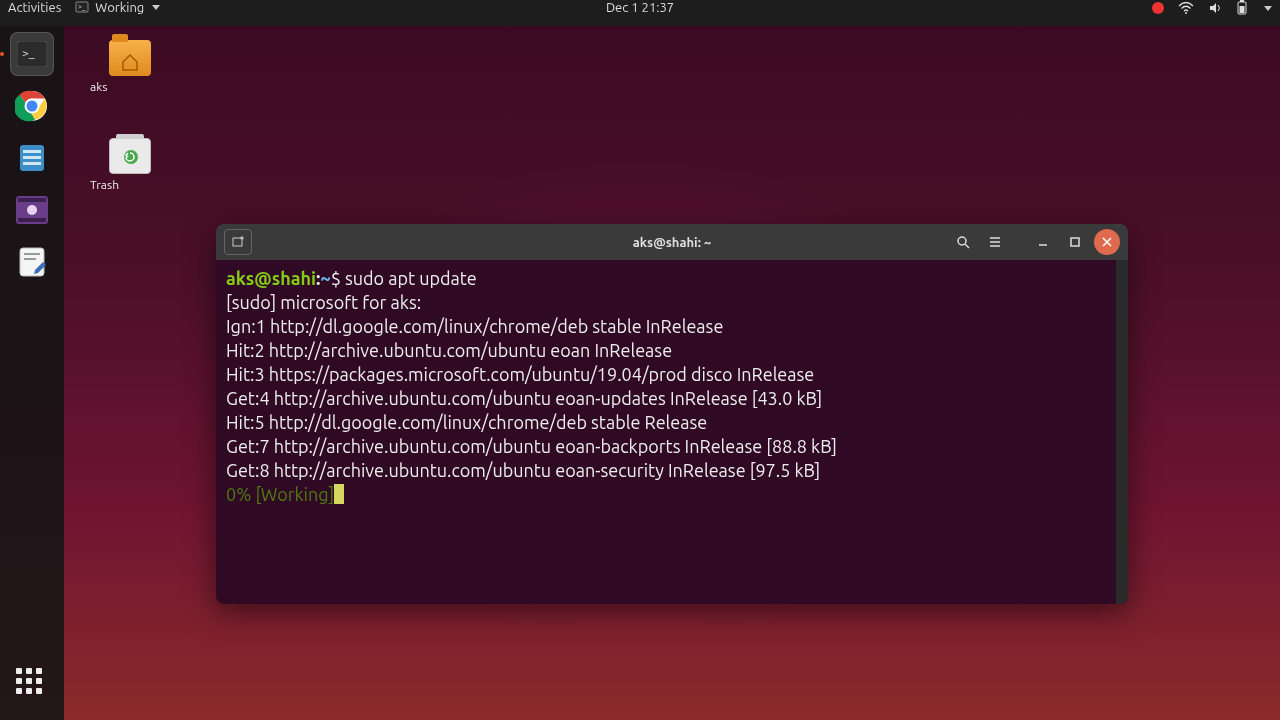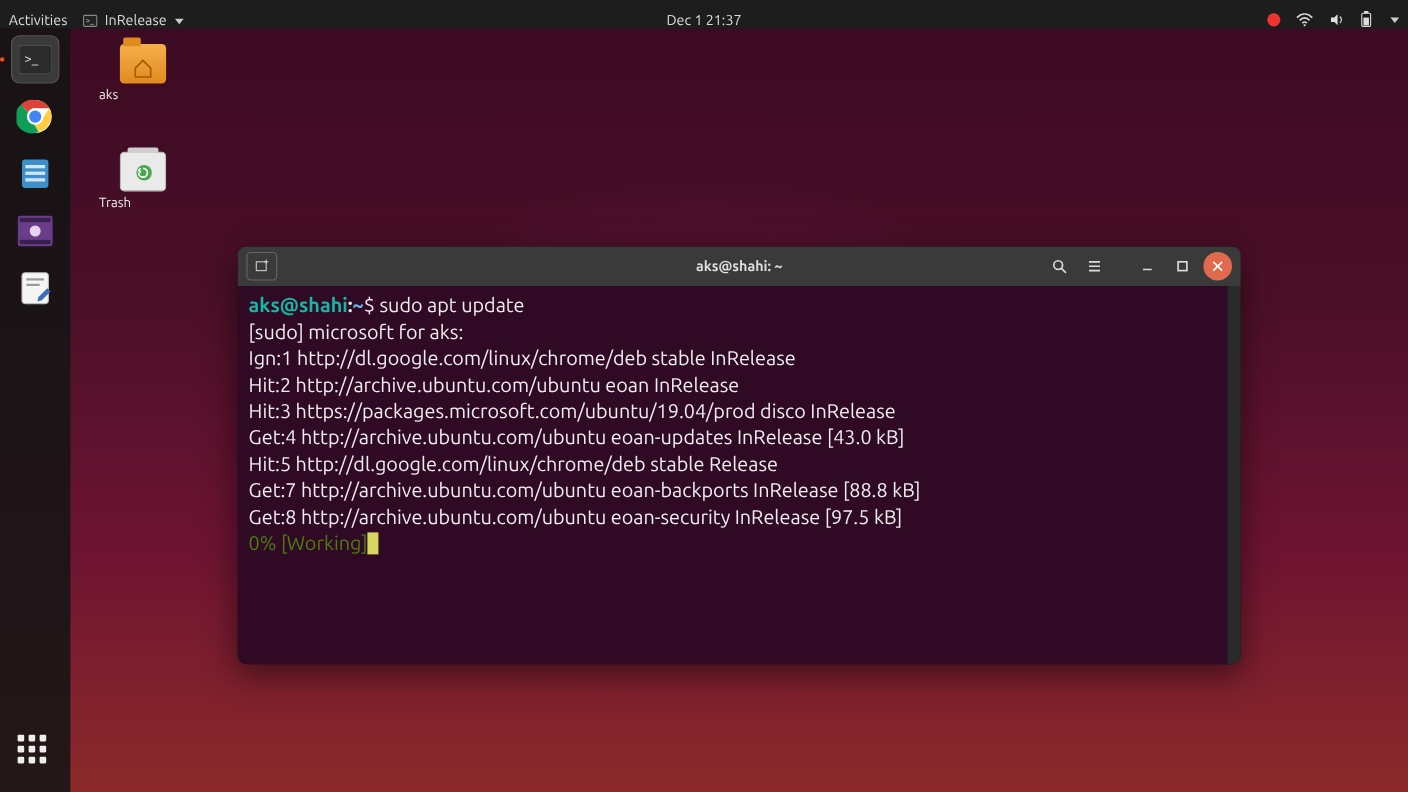--- a/index.html
+++ b/index.html
@@ -7,21 +7,21 @@
   body {
     background:
       radial-gradient(ellipse 600px 400px at 640px 400px, rgba(160,30,110,0.35), transparent 60%),
       linear-gradient(180deg,#3a0a22 0%,#4d1028 40%,#6e1432 70%,#8c2a2a 100%);
     position:relative;
   }
   
   #topbar {
     position:absolute; top:0; left:0; right:0; height:26px;
     background:#1d1d1d; color:#ddd; font-size:13px;
-    display:flex; align-items:flex-end; padding:0 8px;
+    display:flex; align-items:flex-start; padding:0 8px;
   }
   #topbar .left { display:flex; align-items:center; gap:14px; }
   #topbar .app { display:flex; align-items:center; gap:6px; }
   #topbar .center { position:absolute; left:50%; transform:translateX(-50%); }
   #topbar .right { margin-left:auto; display:flex; align-items:center; gap:14px; }
   .tri-down { display:inline-block; width:0; height:0; border-left:4px solid transparent; border-right:4px solid transparent; border-top:5px solid #ccc; margin-left:2px;}
   .rec-dot { width:12px; height:12px; border-radius:50%; background:#e33; display:inline-block;}
   
   #dock {
     position:absolute; top:26px; left:0; bottom:0; width:64px;
@@ -54,40 +54,40 @@
   #term-titlebar .title { position:absolute; left:50%; transform:translateX(-50%); font-weight:600;}
   .tb-btn { width:26px; height:26px; border-radius:50%; display:flex; align-items:center; justify-content:center;}
   .tb-close{ background:#e06a4e;}
   .tb-right { margin-left:auto; display:flex; gap:6px; align-items:center;}
   .tb-left-icon{width:28px;height:26px;border:1px solid #666;border-radius:4px;display:flex;align-items:center;justify-content:center;}
   #term-body {
     flex:1; padding:6px 10px; font-family:"Ubuntu Mono","DejaVu Sans Mono",monospace;
     font-size:18px; line-height:24px; color:#eee; white-space:pre; overflow:hidden;
     border-right:12px solid #2a2a2a;
   }
-  .p-user{color:#14b8a6;font-weight:bold;}
+  .p-user{color:#84cc16;font-weight:bold;}
   .p-colon{color:#eee;font-weight:bold;}
   .p-path{color:#6cb4ee;font-weight:bold;}
   .p-dollar{color:#eee;}
   .t-yellow{color:#4d7c0f;}
   .cursor{display:inline-block;width:10px;height:20px;background:#d7d75f;vertical-align:text-bottom;}
   svg{display:block;}
 </style>
 </head>
 <body>
 
 <div id="topbar">
   <div class="left">
     <span>Activities</span>
     <span class="app">
       <svg width="14" height="14" viewBox="0 0 14 14">
           <rect x="1" y="2" width="12" height="10" rx="1" fill="#222" stroke="#888"></rect>
           <text x="3" y="9" font-size="7" fill="#ccc">&gt;_</text>
         </svg>
-      <span>InRelease</span>
+      <span>Working</span>
       <span class="tri-down"></span>
     </span>
   </div>
   <div class="center">Dec 1  21:37</div>
   <div class="right">
     <span class="rec-dot"></span>
     <svg width="16" height="12">
         <path d="M1 4 Q8 -3 15 4 M3.5 6.5 Q8 2 12.5 6.5 M6 9 Q8 7 10 9" stroke="#ddd" stroke-width="1.4" fill="none"></path>
         <circle cx="8" cy="11" r="1" fill="#ddd"></circle>
       </svg>

